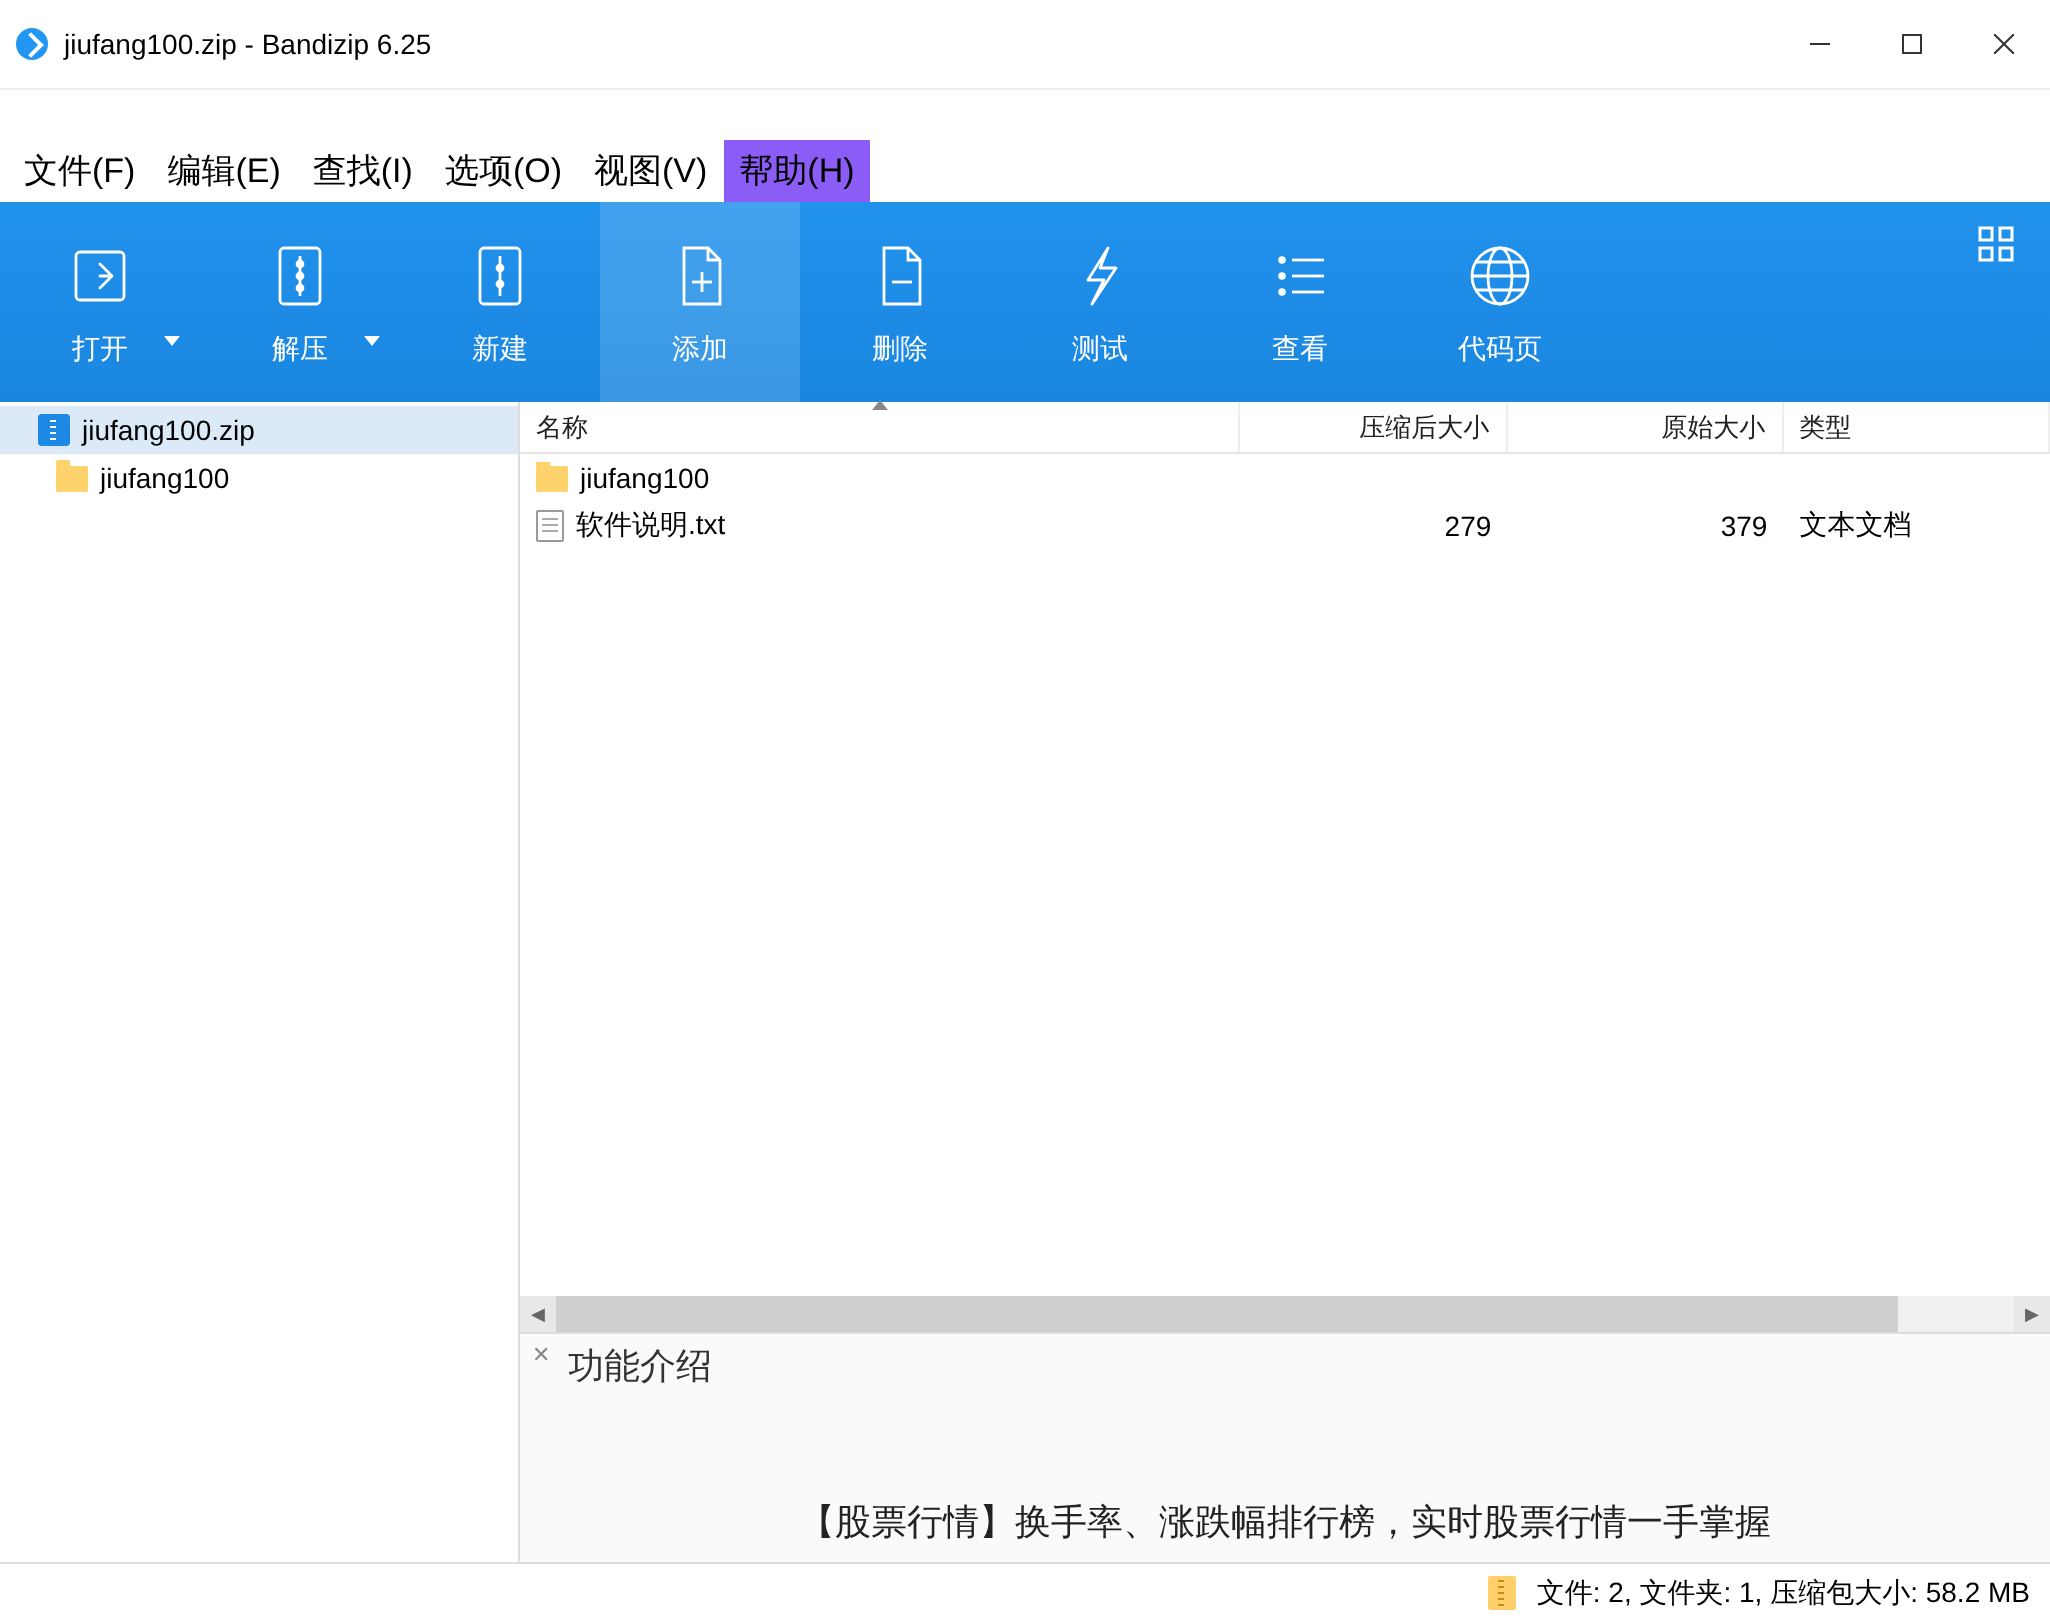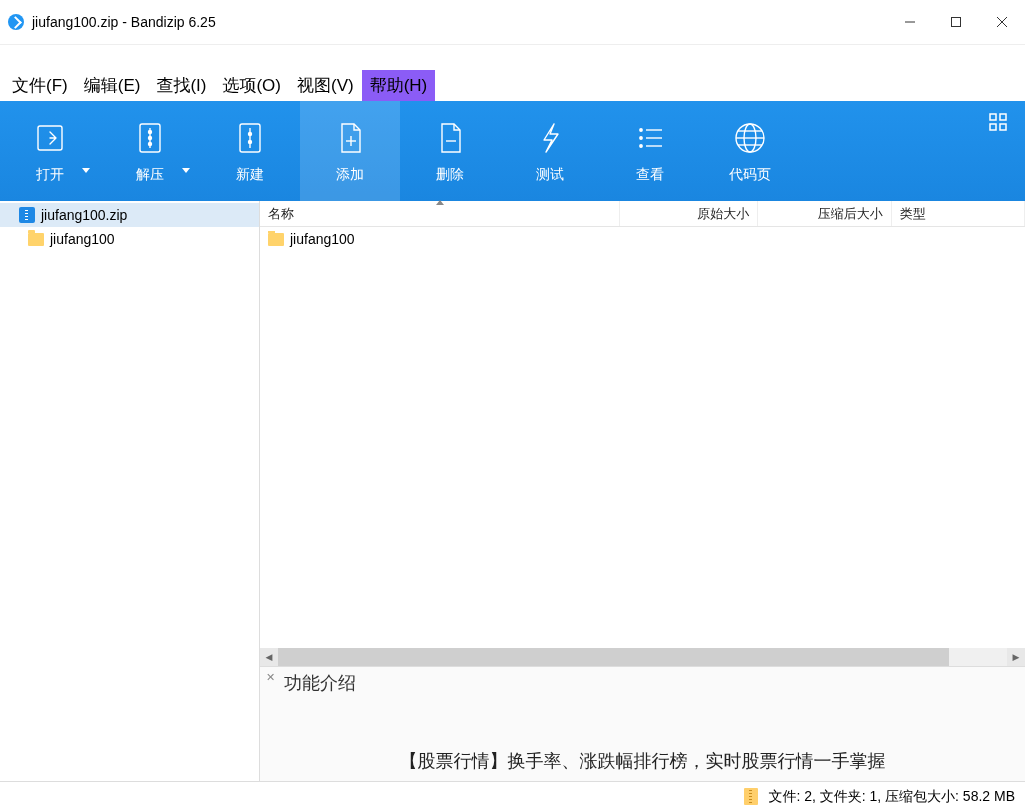--- a/index.html
+++ b/index.html
@@ -220,35 +220,44 @@
     <div class="node child">
       <span class="folder-icon"></span>
       <span>jiufang100</span>
     </div>
   </div>
 
   <div class="right">
 
     <div class="cols">
       <div class="col sorted w-name">名称</div>
+      <div class="col num w-comp">压缩后大小</div>
       <div class="col num w-orig">原始大小</div>
-      <div class="col num w-comp">压缩后大小</div>
       <div class="col w-type">类型</div>
     </div>
 
     <div class="list">
       <div class="row">
         <div class="cell name w-name">
           <span class="folder-icon"></span>
           <span>jiufang100</span>
         </div>
         <div class="cell num w-comp"></div>
         <div class="cell num w-orig"></div>
         <div class="cell w-type"></div>
       </div>
+      <div class="row">
+        <div class="cell name w-name">
+          <span class="txt-icon"></span>
+          <span>软件说明.txt</span>
+        </div>
+        <div class="cell num w-comp">279</div>
+        <div class="cell num w-orig">379</div>
+        <div class="cell w-type">文本文档</div>
+      </div>
     </div>
 
     <div class="hscroll">
       <div class="arrow">◀</div>
       <div class="track">
           <div class="thumb"></div>
         </div>
       <div class="arrow">▶</div>
     </div>
 

